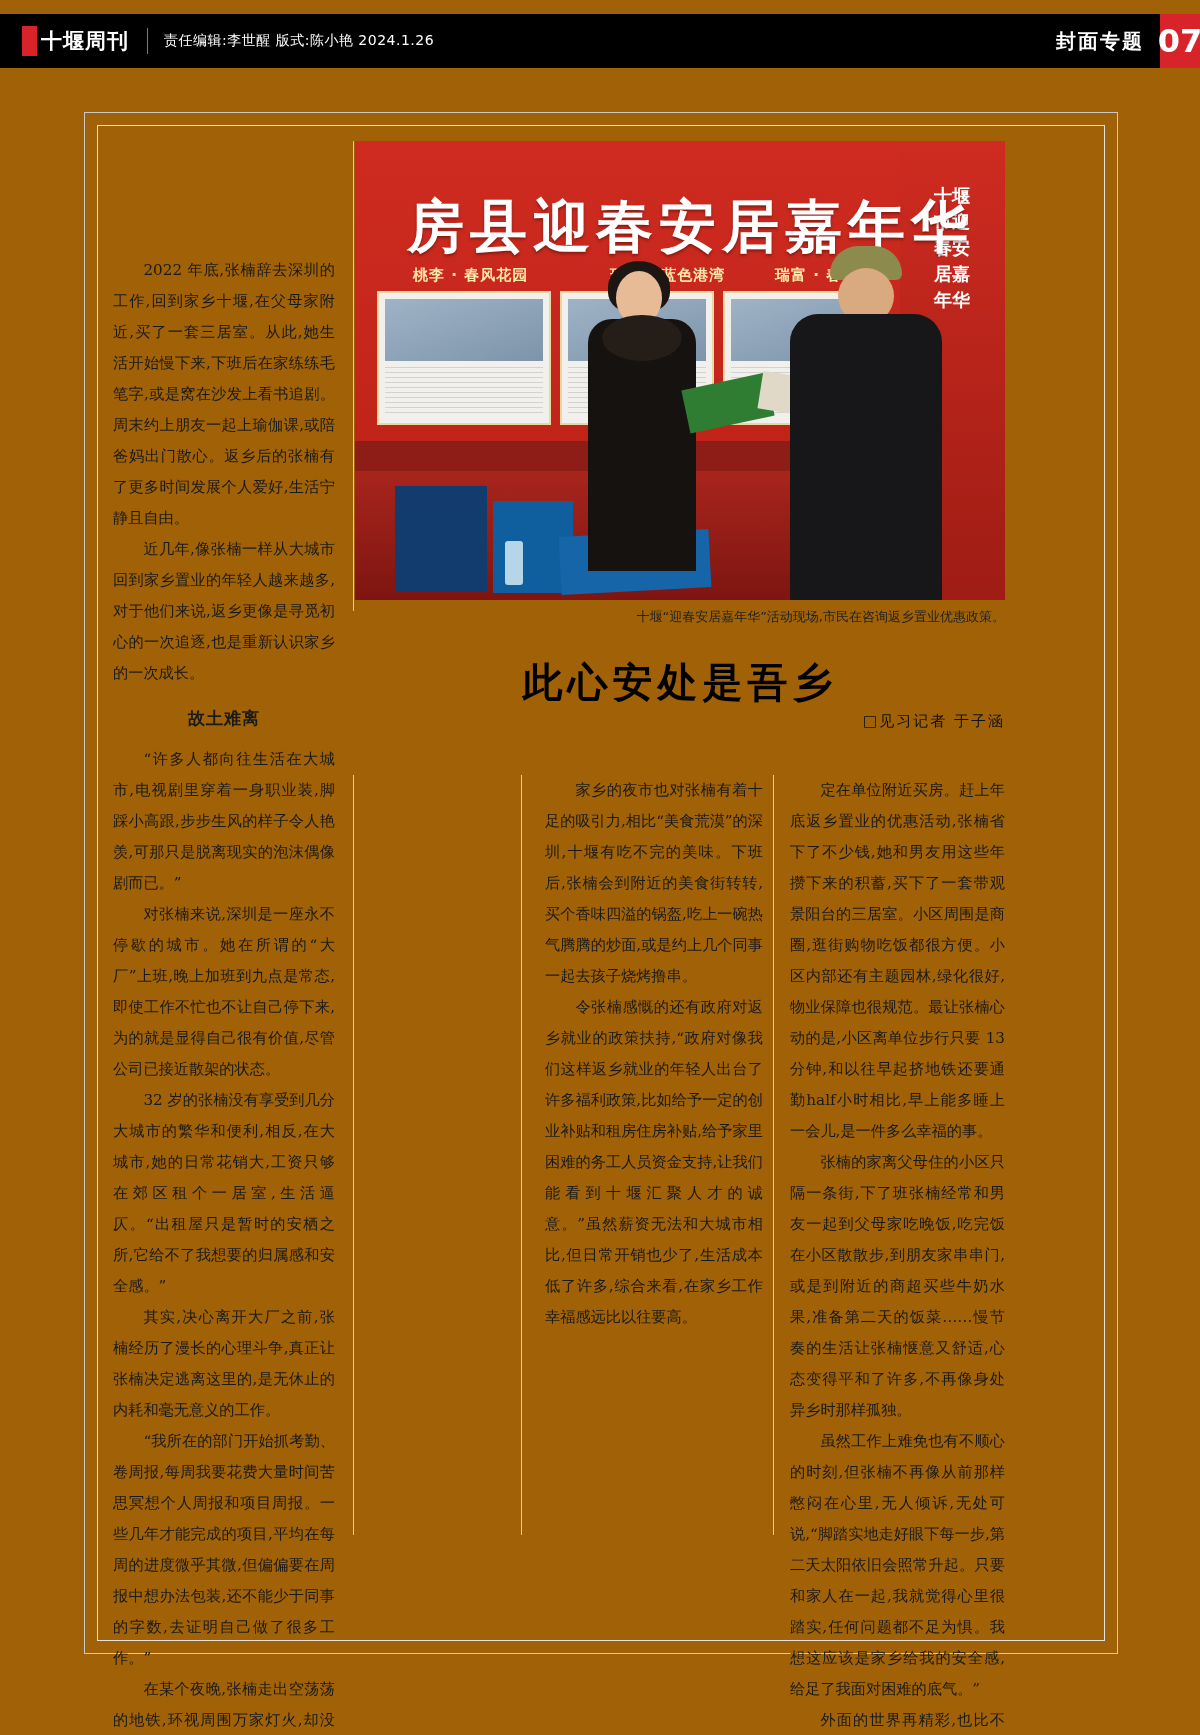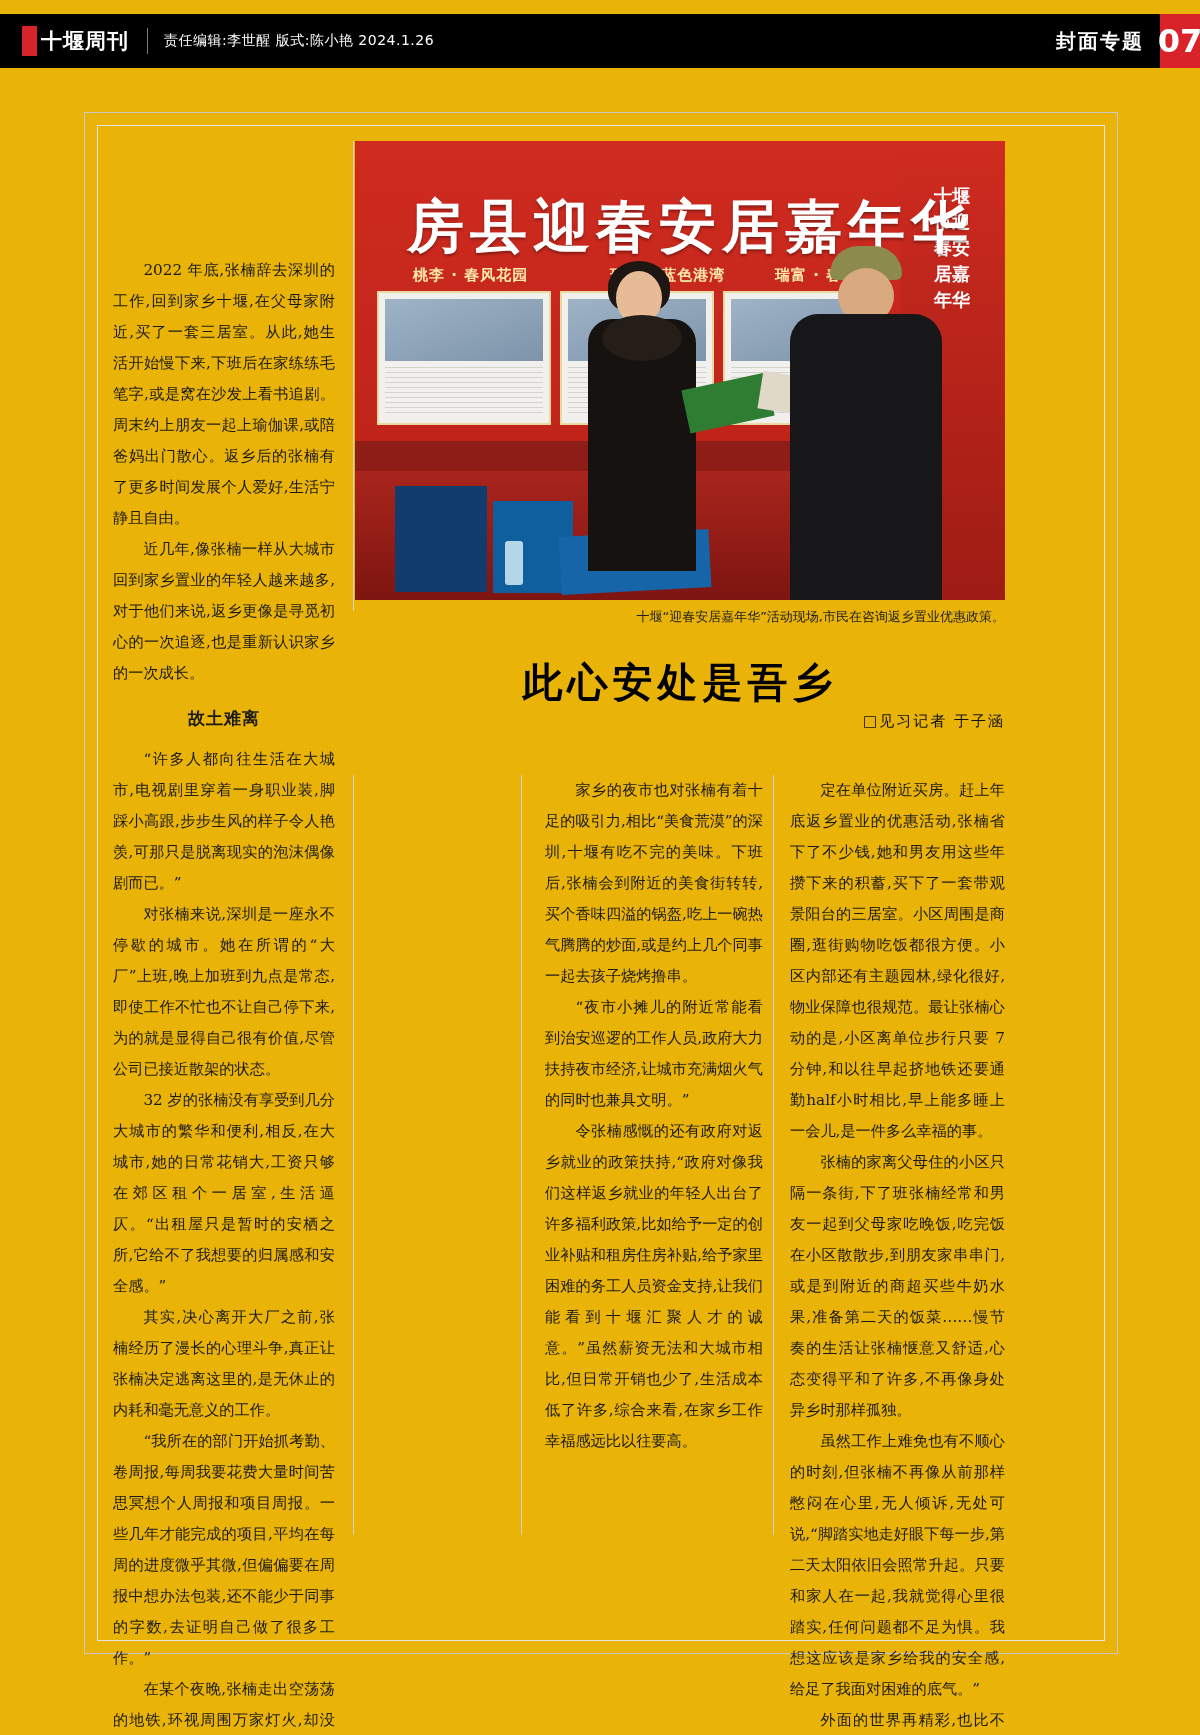--- a/index.html
+++ b/index.html
@@ -6,21 +6,21 @@
   body{
     width:1200px;height:1735px;
     background:#ffffff;
     font-family:"DejaVu Serif","Liberation Serif",serif;
     color:#111;
     position:relative;
     overflow:hidden;
   }
   .page{
     position:absolute;inset:0;
-    background:#eab308;
+    background:#a16207;
   }
   
   .masthead{
     position:absolute;left:0;top:14px;width:1200px;height:54px;
     background:#000;
     display:flex;align-items:center;
   }
   .logo-box{
     margin-left:22px;
     display:flex;align-items:center;
@@ -321,25 +321,24 @@
     <p>32 岁的张楠没有享受到几分大城市的繁华和便利,相反,在大城市,她的日常花销大,工资只够在郊区租个一居室,生活逼仄。“出租屋只是暂时的安栖之所,它给不了我想要的归属感和安全感。”</p>
     <p>其实,决心离开大厂之前,张楠经历了漫长的心理斗争,真正让张楠决定逃离这里的,是无休止的内耗和毫无意义的工作。</p>
     <p>“我所在的部门开始抓考勤、卷周报,每周我要花费大量时间苦思冥想个人周报和项目周报。一些几年才能完成的项目,平均在每周的进度微乎其微,但偏偏要在周报中想办法包装,还不能少于同事的字数,去证明自己做了很多工作。”</p>
     <p>在某个夜晚,张楠走出空荡荡的地铁,环视周围万家灯火,却没有一盏灯是为自己亮的。想到交不完的房租,吃不完的外卖,加不完的班,张楠觉得是时候离开了。</p>
 
   </div>
 
 
   <div class="col col-2">
     <p>家乡的夜市也对张楠有着十足的吸引力,相比“美食荒漠”的深圳,十堰有吃不完的美味。下班后,张楠会到附近的美食街转转,买个香味四溢的锅盔,吃上一碗热气腾腾的炒面,或是约上几个同事一起去孩子烧烤撸串。</p>
-    <p>“夜市小摊儿的附近常能看到治安巡逻的工作人员,政府大力扶持夜市经济,让城市充满烟火气的同时也兼具文明。”</p>
     <p>令张楠感慨的还有政府对返乡就业的政策扶持,“政府对像我们这样返乡就业的年轻人出台了许多福利政策,比如给予一定的创业补贴和租房住房补贴,给予家里困难的务工人员资金支持,让我们能看到十堰汇聚人才的诚意。”虽然薪资无法和大城市相比,但日常开销也少了,生活成本低了许多,综合来看,在家乡工作幸福感远比以往要高。</p>
 
   </div>
 
   <div class="col col-3">
-    <p>定在单位附近买房。赶上年底返乡置业的优惠活动,张楠省下了不少钱,她和男友用这些年攒下来的积蓄,买下了一套带观景阳台的三居室。小区周围是商圈,逛街购物吃饭都很方便。小区内部还有主题园林,绿化很好,物业保障也很规范。最让张楠心动的是,小区离单位步行只要 7 分钟,和以往早起挤地铁还要通勤half小时相比,早上能多睡上一会儿,是一件多么幸福的事。</p>
+    <p>定在单位附近买房。赶上年底返乡置业的优惠活动,张楠省下了不少钱,她和男友用这些年攒下来的积蓄,买下了一套带观景阳台的三居室。小区周围是商圈,逛街购物吃饭都很方便。小区内部还有主题园林,绿化很好,物业保障也很规范。最让张楠心动的是,小区离单位步行只要 13 分钟,和以往早起挤地铁还要通勤half小时相比,早上能多睡上一会儿,是一件多么幸福的事。</p>
     <p>张楠的家离父母住的小区只隔一条街,下了班张楠经常和男友一起到父母家吃晚饭,吃完饭在小区散散步,到朋友家串串门,或是到附近的商超买些牛奶水果,准备第二天的饭菜……慢节奏的生活让张楠惬意又舒适,心态变得平和了许多,不再像身处异乡时那样孤独。</p>
     <p>虽然工作上难免也有不顺心的时刻,但张楠不再像从前那样憋闷在心里,无人倾诉,无处可说,“脚踏实地走好眼下每一步,第二天太阳依旧会照常升起。只要和家人在一起,我就觉得心里很踏实,任何问题都不足为惧。我想这应该是家乡给我的安全感,给足了我面对困难的底气。”</p>
     <p>外面的世界再精彩,也比不过家乡的一抹风景。父母在故乡,朋友在故乡,所有美好的回忆都在故乡。与其在外跌跌撞撞,不如归家寻一处心安。</p>
   </div>
 
 </div>
 
 </body></html>

